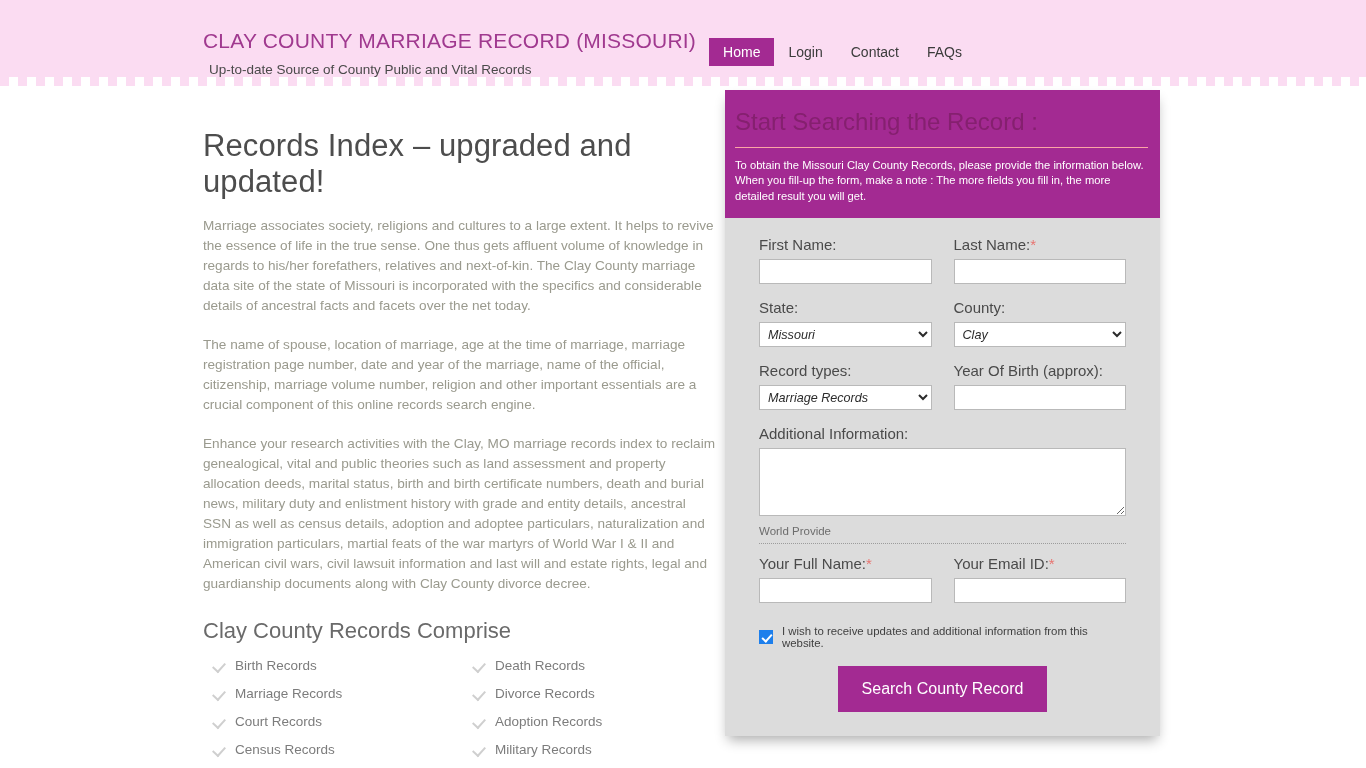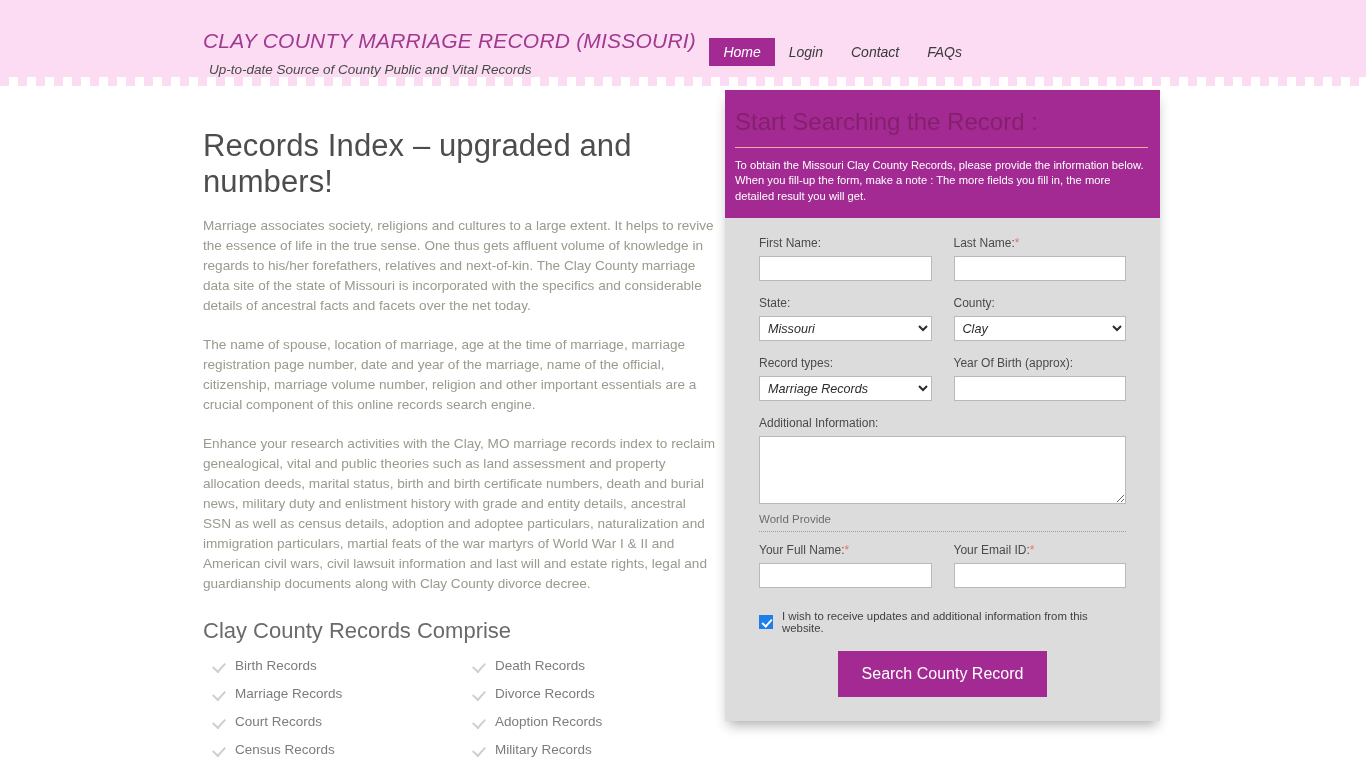--- a/index.html
+++ b/index.html
@@ -15,21 +15,20 @@
   .site-header {
     position: relative;
     width: 100%;
     height: 86px;
     background: #fbdcf2;
   }
   .header-inner {
     position: relative;
     width: 1184px;
     height: 86px;
-    font-style: italic;
   }
   .brand-title {
     position: absolute;
     left: 203px; top: 29px;
     font-size: 21px;
     letter-spacing: 0.2px;
     color: #a0398f;
     font-weight: 400;
     white-space: nowrap;
   }
@@ -169,21 +168,21 @@
     display: flex;
     gap: 22px;
     margin-bottom: 15px;
   }
   .field {
     flex: 1;
     min-width: 0;
   }
   .field-label {
     display: block;
-    font-size: 12px;
+    font-size: 15px;
     color: #4a4a4a;
     margin-bottom: 6px;
     white-space: nowrap;
   }
   .req-star { color: #e8736f; }
   .text-input {
     width: 100%;
     height: 25px;
     background: #ffffff;
     border: 1px solid #b9b9b9;
@@ -273,21 +272,21 @@
       <a class="nav-item">Contact</a>
       <a class="nav-item">FAQs</a>
     </nav>
   </div>
   <div class="header-scallop"></div>
 </div>
 
 <div class="page">
 
   <div class="left-col">
-    <h1 class="page-title">Records Index – upgraded and numbers!</h1>
+    <h1 class="page-title">Records Index – upgraded and updated!</h1>
     <p class="body-para">Marriage associates society, religions and cultures to a large extent. It helps to revive the essence of life in the true sense. One thus gets affluent volume of knowledge in regards to his/her forefathers, relatives and next-of-kin. The Clay County marriage data site of the state of Missouri is incorporated with the specifics and considerable details of ancestral facts and facets over the net today.</p>
     <p class="body-para">The name of spouse, location of marriage, age at the time of marriage, marriage registration page number, date and year of the marriage, name of the official, citizenship, marriage volume number, religion and other important essentials are a crucial component of this online records search engine.</p>
     <p class="body-para">Enhance your research activities with the Clay, MO marriage records index to reclaim genealogical, vital and public theories such as land assessment and property allocation deeds, marital status, birth and birth certificate numbers, death and burial news, military duty and enlistment history with grade and entity details, ancestral SSN as well as census details, adoption and adoptee particulars, naturalization and immigration particulars, martial feats of the war martyrs of World War I &amp; II and American civil wars, civil lawsuit information and last will and estate rights, legal and guardianship documents along with Clay County divorce decree.</p>
 
     <h2 class="section-title">Clay County Records Comprise</h2>
 
     <div class="records-grid">
       <div class="record-item">
         <span class="check-icon"></span>
         <span>Birth Records</span>

